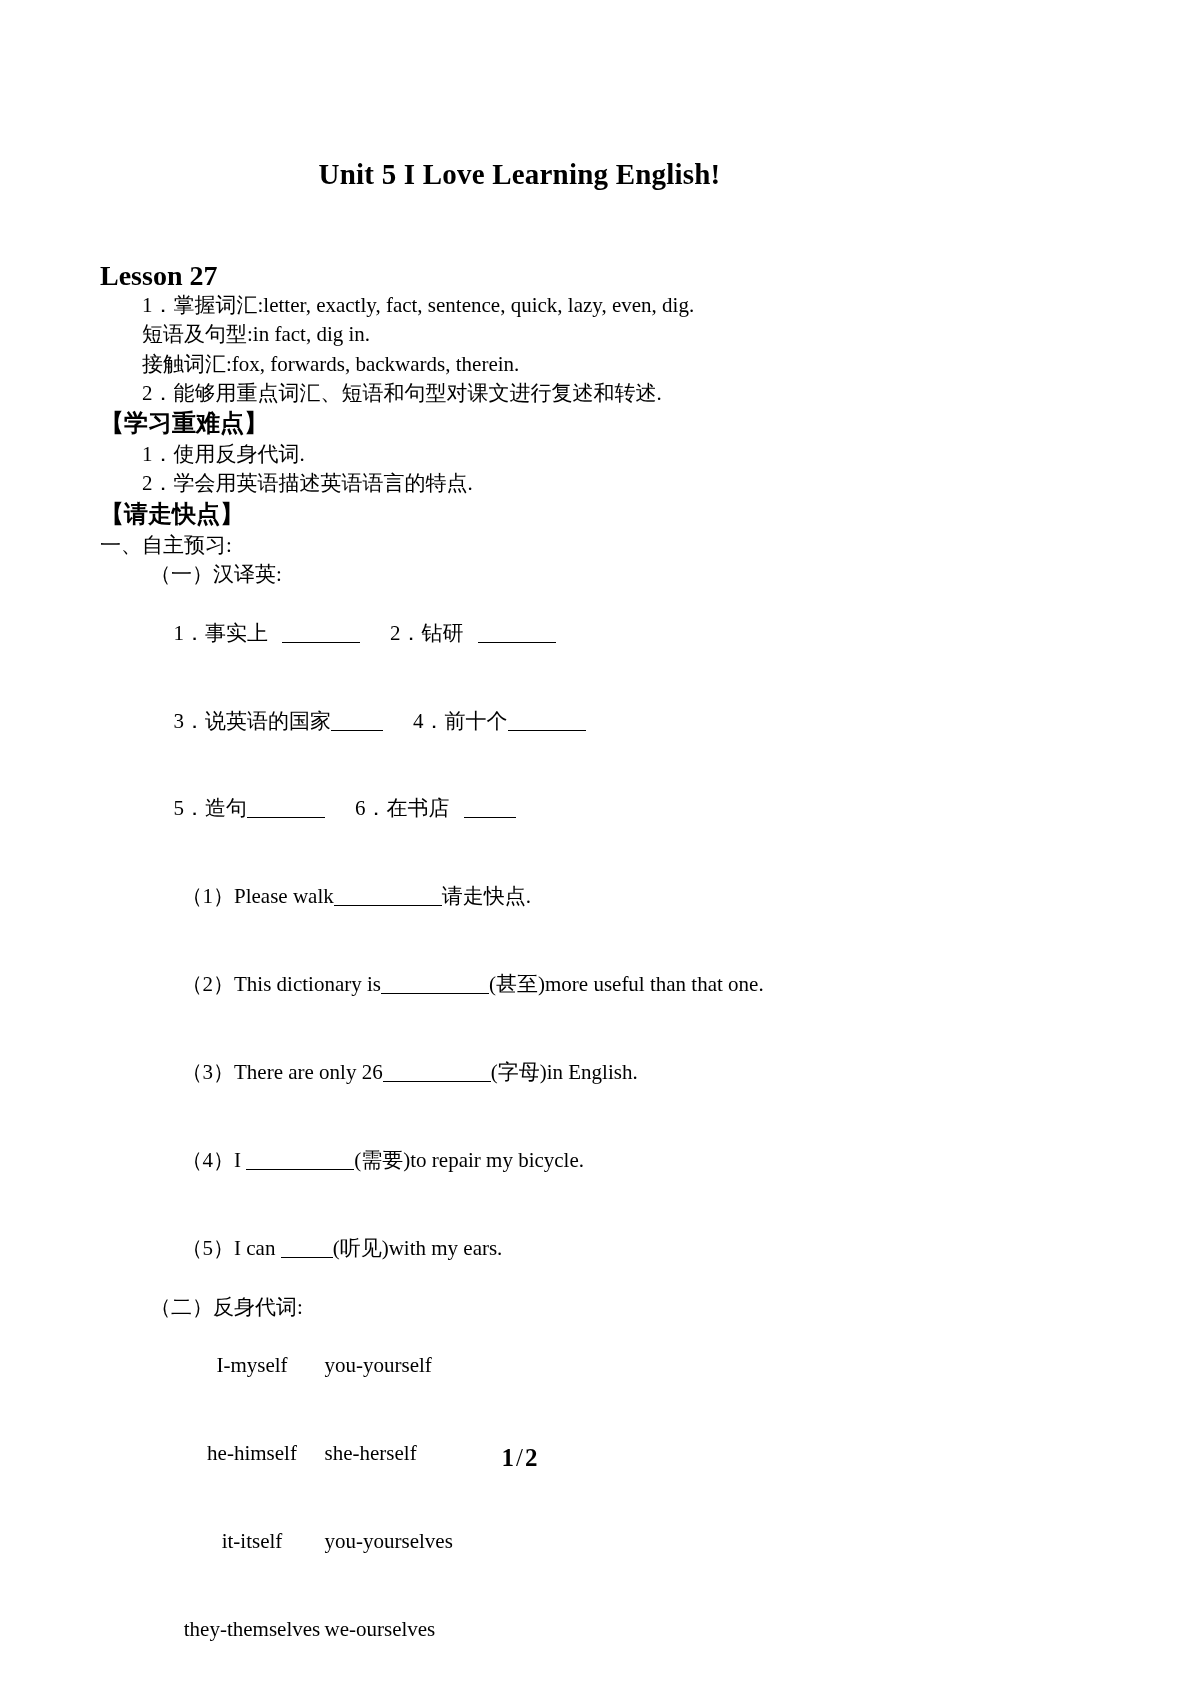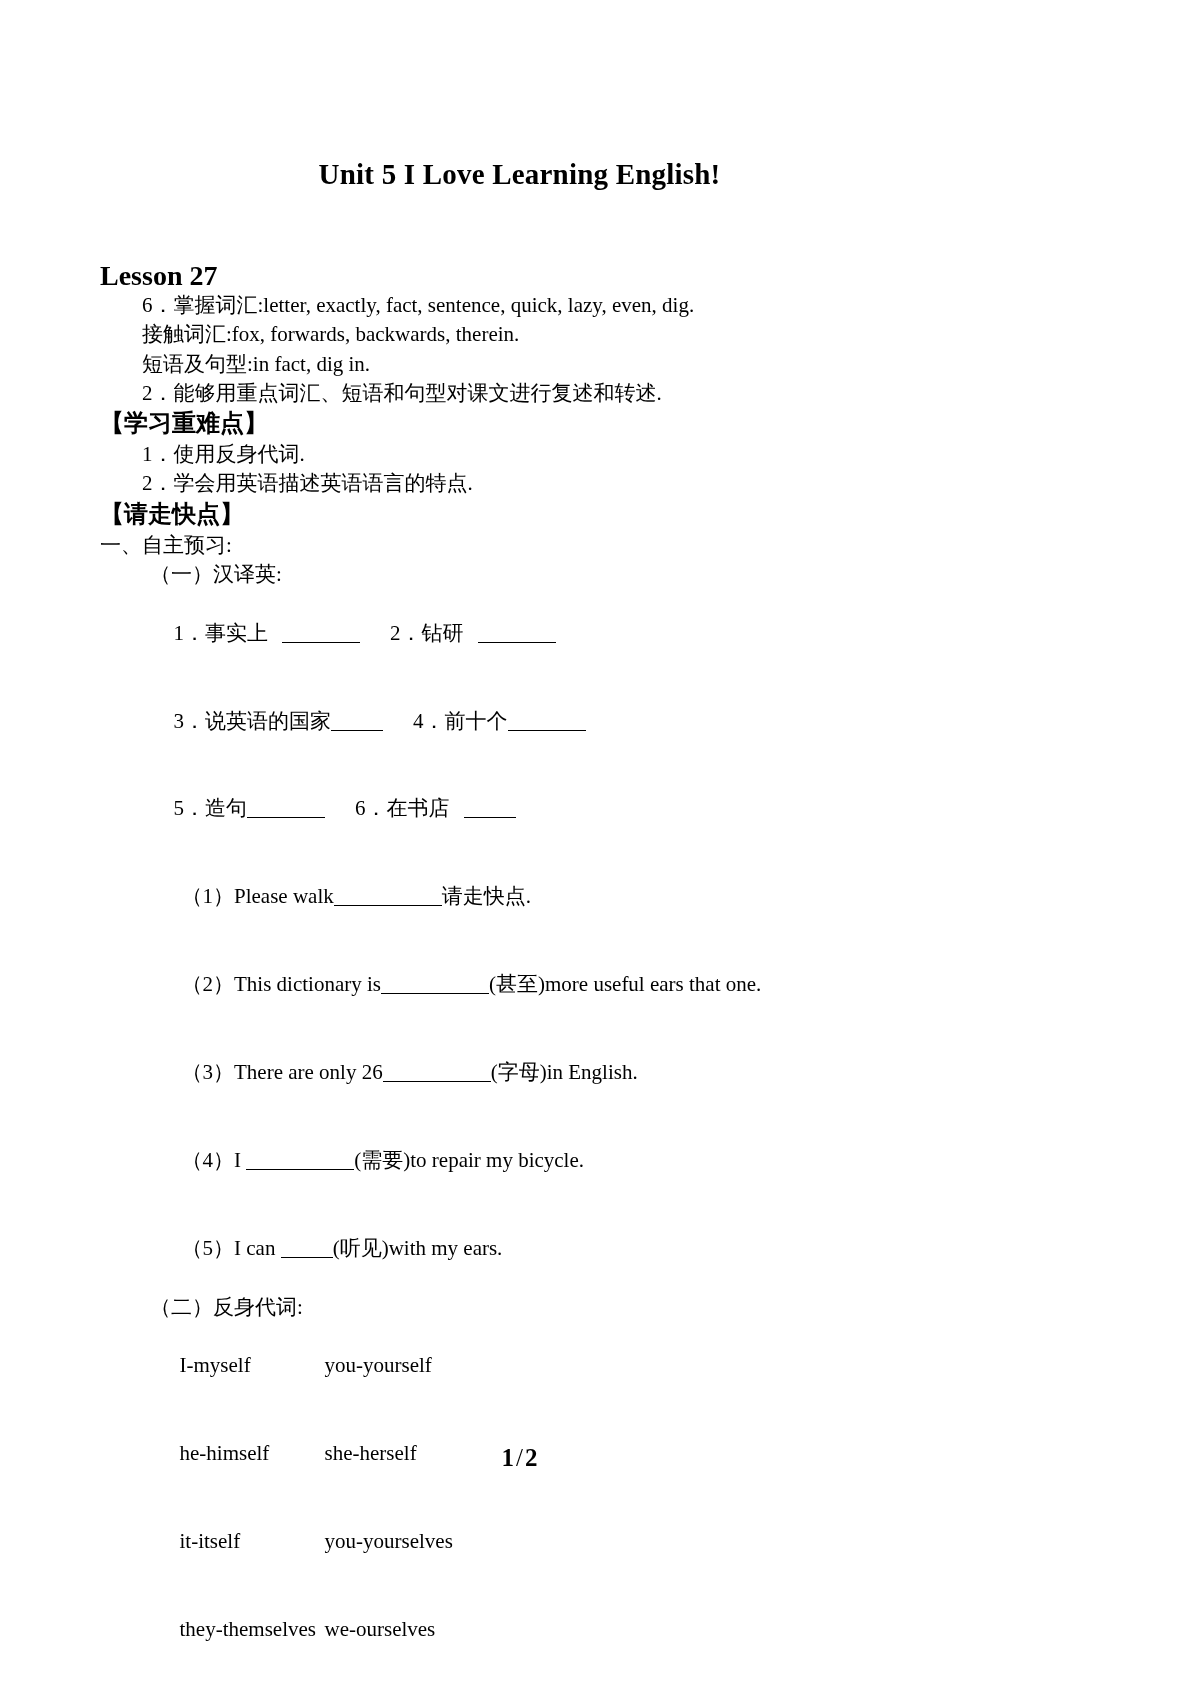--- a/index.html
+++ b/index.html
@@ -63,20 +63,21 @@
   .pron-line {
     font-size: 21px;
     line-height: 29.3px;
     margin: 0;
     padding-left: 48px;
     white-space: pre;
   }
   .pron-line .col2 {
     display: inline-block;
     min-width: 145px;
+    text-align: center;
   }
   .blank-s { display: inline-block; width: 52px; border-bottom: 1.6px solid #000; vertical-align: -3px; }
   .blank-m { display: inline-block; width: 78px; border-bottom: 1.6px solid #000; vertical-align: -3px; }
   .blank-l { display: inline-block; width: 108px; border-bottom: 1.6px solid #000; vertical-align: -3px; }
   .gap-s { display: inline-block; width: 14px; }
   .gap-m { display: inline-block; width: 30px; }
   .footer {
     position: absolute;
     bottom: 212px;
     left: 0;
@@ -91,23 +92,23 @@
 <body>
 
 <div class="page">
 
   <div class="doc-title">Unit 5  I Love Learning English!</div>
 
   <div class="body-area">
 
     <div class="lesson-head">Lesson 27</div>
 
-    <div class="line indent2">6．掌握词汇:letter, exactly, fact, sentence, quick, lazy, even, dig.</div>
+    <div class="line indent2">1．掌握词汇:letter, exactly, fact, sentence, quick, lazy, even, dig.</div>
+    <div class="line indent2">短语及句型:in fact, dig in.</div>
     <div class="line indent2">接触词汇:fox, forwards, backwards, therein.</div>
-    <div class="line indent2">短语及句型:in fact, dig in.</div>
     <div class="line indent2">2．能够用重点词汇、短语和句型对课文进行复述和转述.</div>
 
     <div class="bracket-head">【学习重难点】</div>
     <div class="line indent2">1．使用反身代词.</div>
     <div class="line indent2">2．学会用英语描述英语语言的特点.</div>
 
     <div class="bracket-head">【请走快点】</div>
     <div class="line indent1">一、自主预习:</div>
     <div class="line indent3">（一）汉译英:</div>
 
@@ -118,21 +119,21 @@
       <span>3．</span><span>说英语的国家</span><span class="blank-s"></span><span class="gap-m"></span><span>4．</span><span>前十个</span><span class="blank-m"></span>
     </div>
     <div class="line indent2">
       <span>5．</span><span>造句</span><span class="blank-m"></span><span class="gap-m"></span><span>6．</span><span>在书店</span><span class="gap-s"></span><span class="blank-s"></span>
     </div>
 
     <div class="line indent3">
       <span>（1）</span><span>Please walk</span><span class="blank-l"></span><span>请走快点.</span>
     </div>
     <div class="line indent3">
-      <span>（2）</span><span>This dictionary is</span><span class="blank-l"></span><span>(甚至)</span><span>more useful ears that one.</span>
+      <span>（2）</span><span>This dictionary is</span><span class="blank-l"></span><span>(甚至)</span><span>more useful than that one.</span>
     </div>
     <div class="line indent3">
       <span>（3）</span><span>There are only 26</span><span class="blank-l"></span><span>(字母)</span><span>in English.</span>
     </div>
     <div class="line indent3">
       <span>（4）</span><span>I </span><span class="blank-l"></span><span>(需要)</span><span>to repair my bicycle.</span>
     </div>
     <div class="line indent3">
       <span>（5）</span><span>I can </span><span class="blank-s"></span><span>(听见)</span><span>with my ears.</span>
     </div>

